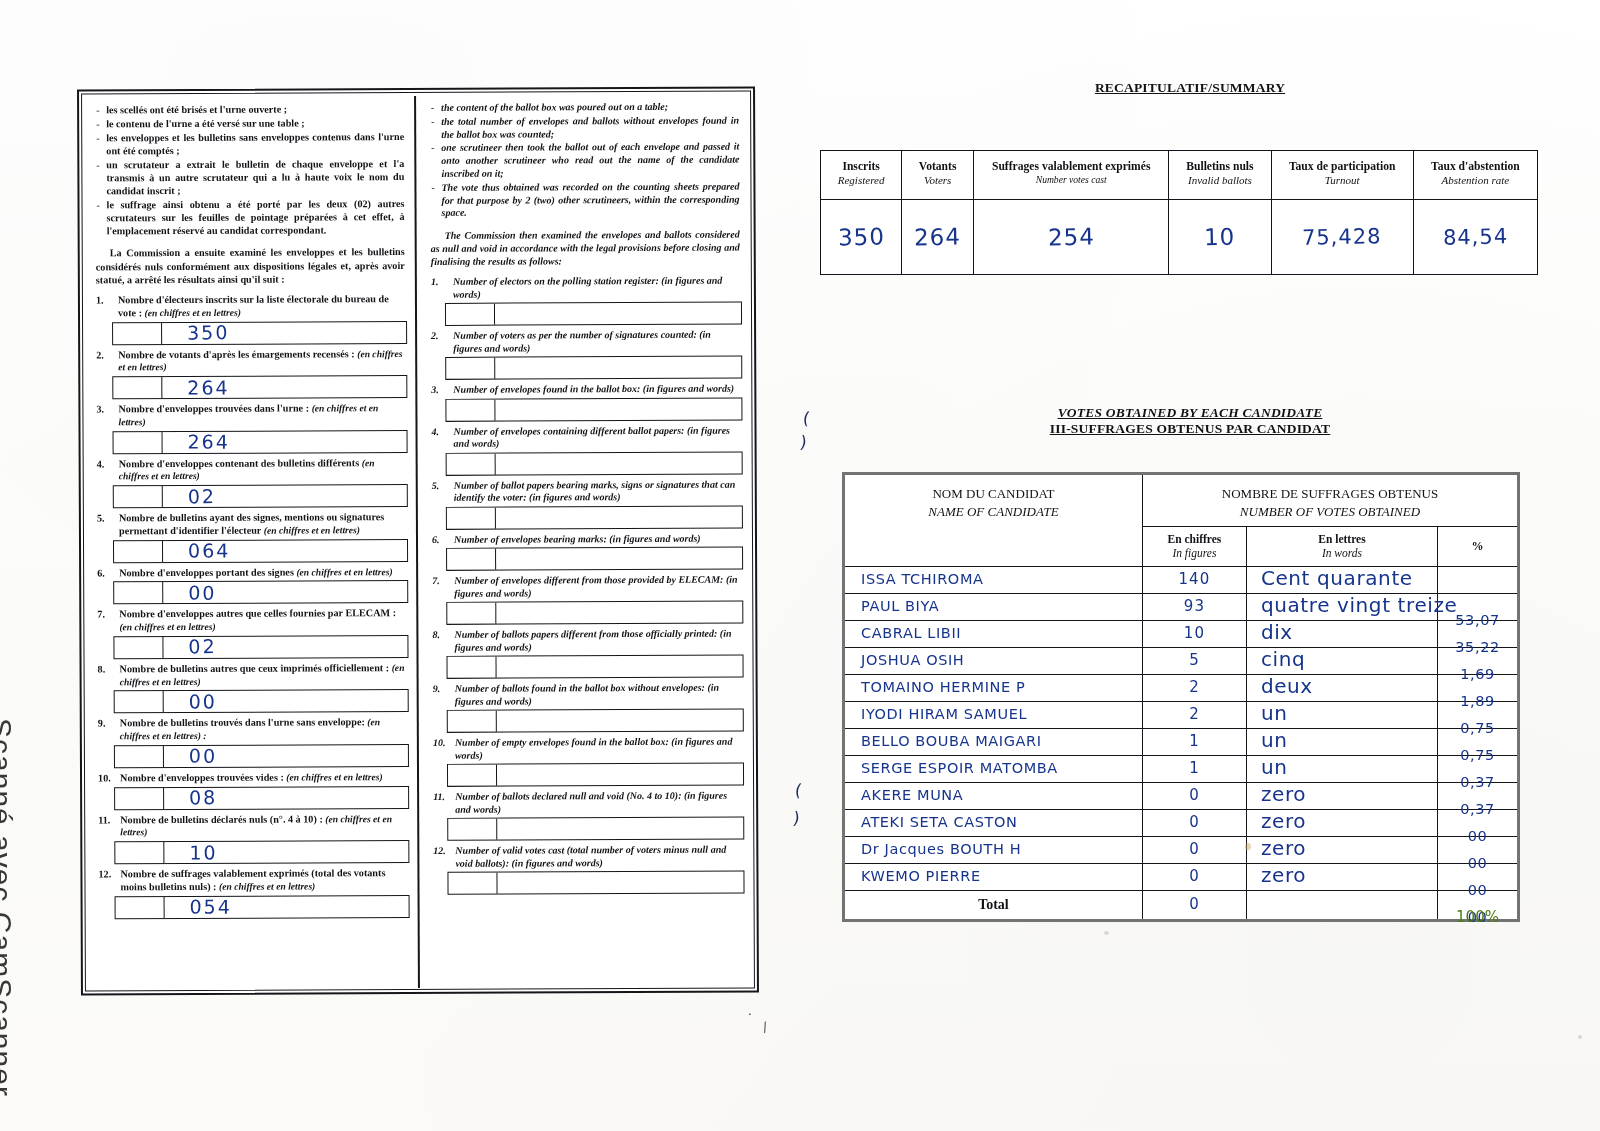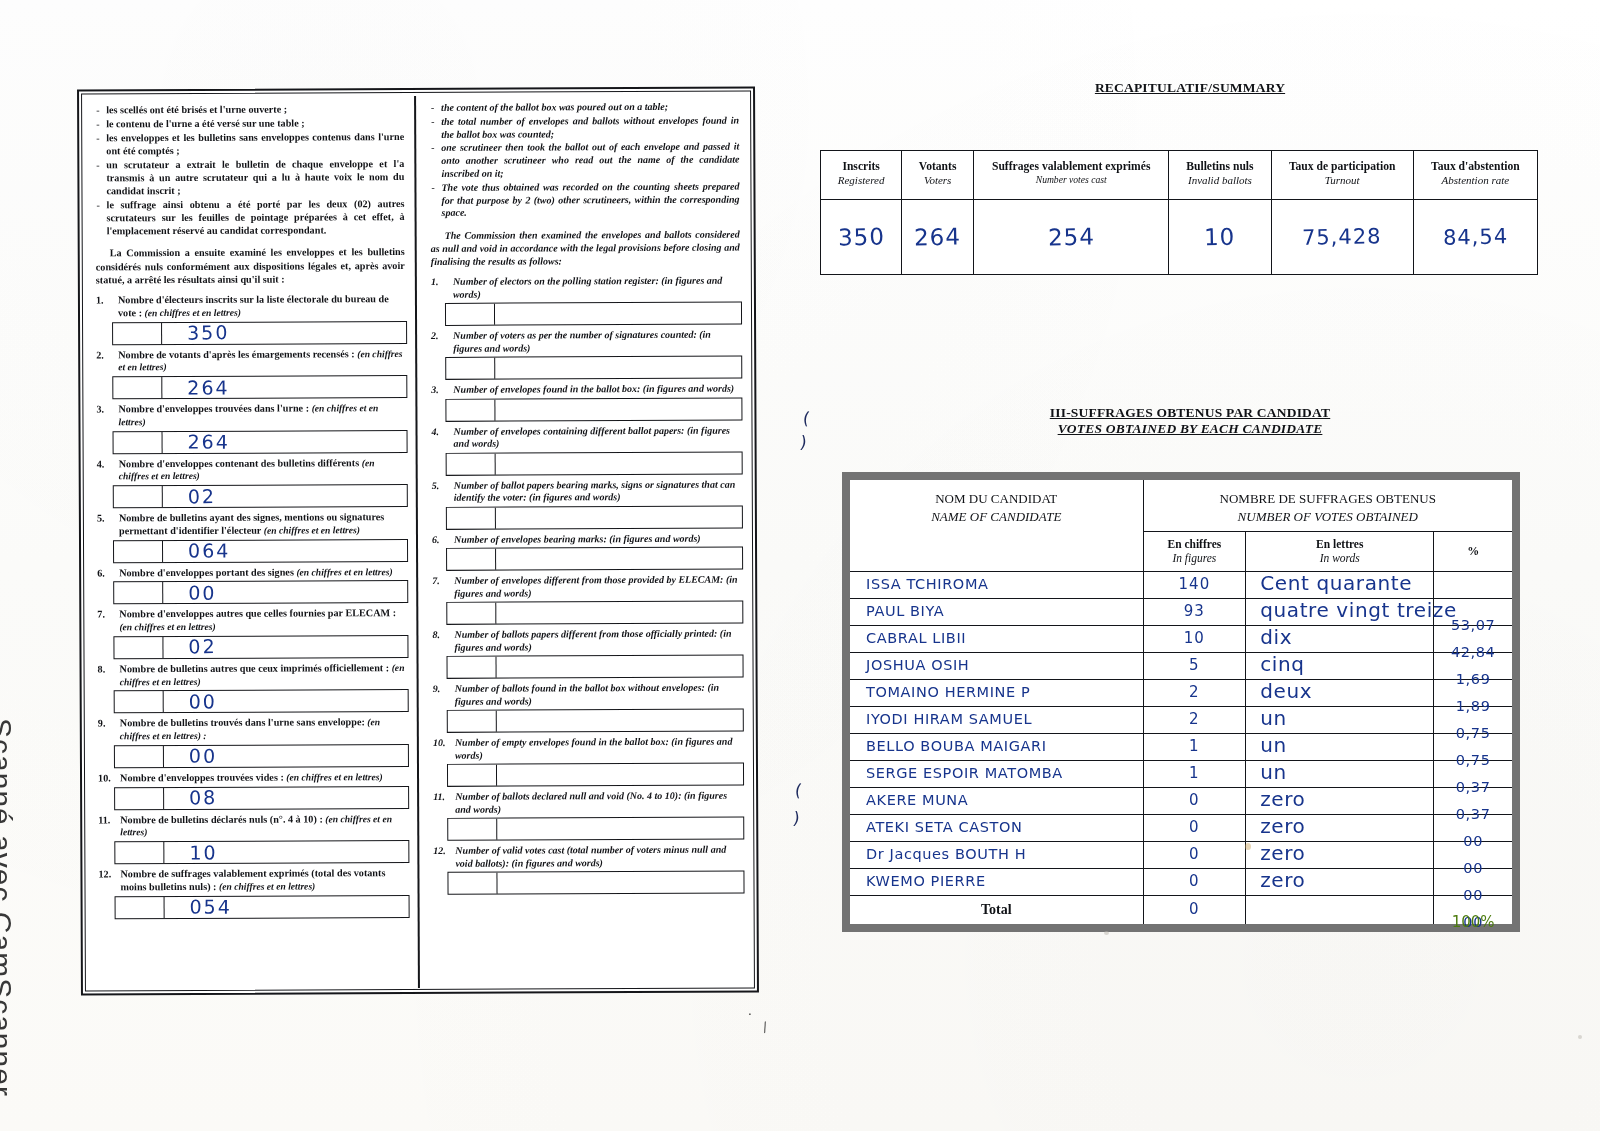--- a/index.html
+++ b/index.html
@@ -121,21 +121,21 @@
   .sum td .hwv{
     font-family:"DejaVu Sans", sans-serif;color:#17348c;
     font-size:23px;letter-spacing:1px;display:inline-block;
     transform:rotate(-1.2deg);
   }
   .sum td.small .hwv{font-size:21px;}
 
   
   .cand-title{position:absolute;left:0;top:325px;width:100%;}
   .cand-wrap{position:absolute;left:42px;top:392px;width:678px;}
-  .cand{border-collapse:collapse;width:100%;background:#fff;border:8px solid #737373;}
+  .cand{border-collapse:collapse;width:100%;background:#fff;border:3px solid #737373;}
   .cand th,.cand td{border:1.5px solid #13151a;}
   .cand th.hdr-name{
     width:300px;padding:10px 4px 34px;text-align:center;vertical-align:top;
     font-size:13px;font-weight:normal;line-height:1.35;color:#101216;
   }
   .cand th.hdr-name .l2{font-style:italic;}
   .cand th.hdr-votes{
     text-align:center;font-size:13px;font-weight:normal;line-height:1.35;
     padding:10px 4px 6px;color:#101216;
   }
@@ -499,22 +499,22 @@
             <td><span class="hwv">254</span></td>
             <td><span class="hwv">10</span></td>
             <td class="small"><span class="hwv">75,428</span></td>
             <td class="small"><span class="hwv">84,54</span></td>
           </tr>
         </tbody>
     </table>
   </div>
 
   <div class="cand-title">
+    <div class="sec-title"><span class="u ital">VOTES OBTAINED BY EACH CANDIDATE</span></div>
     <div class="sec-title"><span class="u">III-SUFFRAGES OBTENUS PAR CANDIDAT</span></div>
-    <div class="sec-title"><span class="u ital">VOTES OBTAINED BY EACH CANDIDATE</span></div>
   </div>
 
   <div class="cand-wrap">
     <table class="cand">
       <thead>
         <tr>
           <th class="hdr-name" rowspan="2">
             <span>NOM DU CANDIDAT</span><br>
             <span class="l2">NAME OF CANDIDATE</span>
           </th>
@@ -556,21 +556,21 @@
             <td class="c-name">
               <span class="hwtxt">PAUL BIYA</span>
             </td>
             <td class="c-fig">
               <span class="hwtxt">93</span>
             </td>
             <td class="c-words">
               <span class="hwtxt">quatre vingt treize</span>
             </td>
             <td class="c-pct">
-              <span class="hwtxt">42,84</span>
+              <span class="hwtxt">35,22</span>
             </td>
           </tr>
           <tr>
             <td class="c-name">
               <span class="hwtxt">CABRAL LIBII</span>
             </td>
             <td class="c-fig">
               <span class="hwtxt">10</span>
             </td>
             <td class="c-words">

